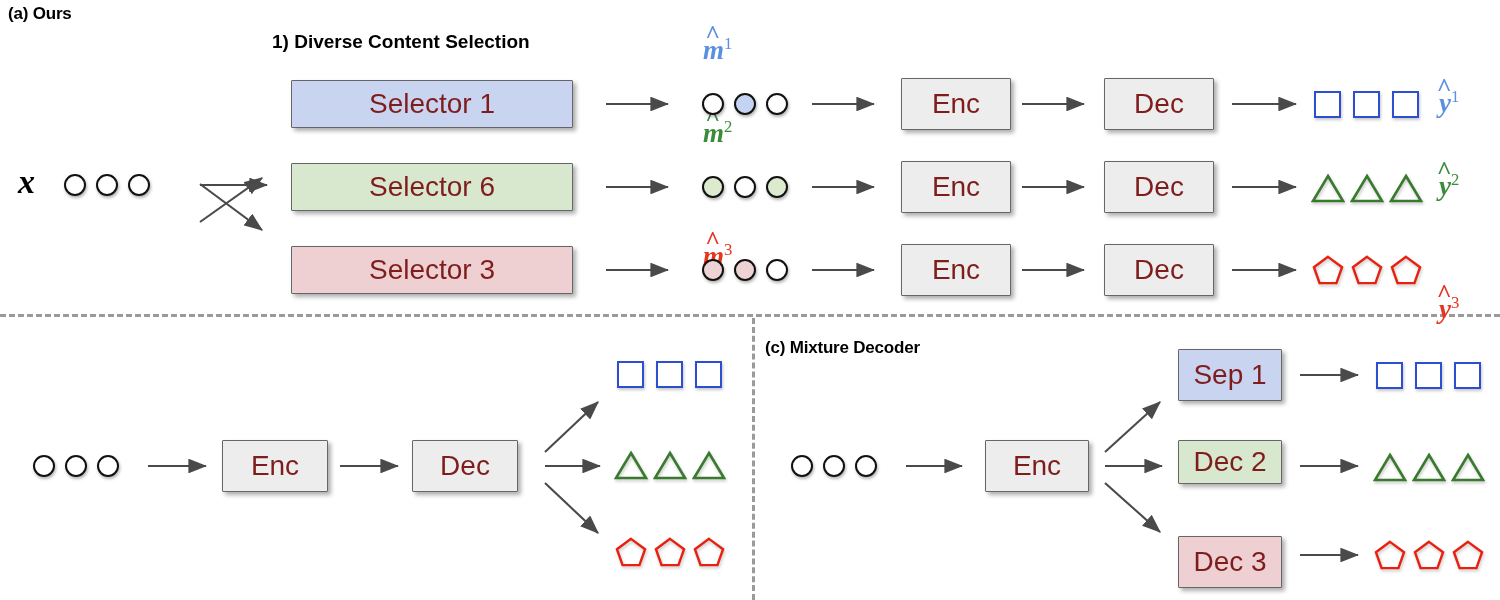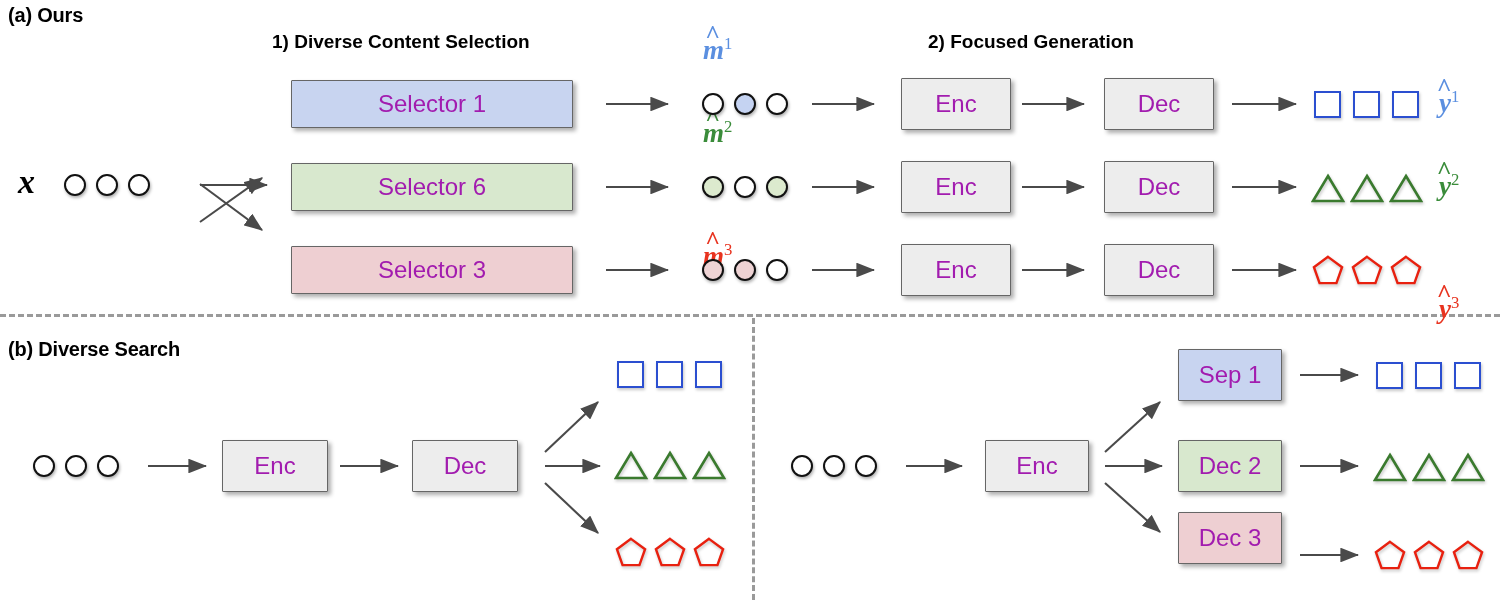--- a/index.html
+++ b/index.html
@@ -23,43 +23,43 @@
   }
   .v-divider {
     position: absolute;
     left: 752px; top: 318px; height: 282px;
     border-left: 3px dashed #9a9a9a;
   }
 
   
   .panel-title {
     position: absolute;
-    font-size: 20px;
+    font-size: 17px;
     font-weight: bold;
     letter-spacing: -0.2px;
     white-space: nowrap;
   }
   .step-title {
     position: absolute;
     font-size: 19px;
     font-weight: bold;
     white-space: nowrap;
   }
 
   
   .box {
     position: absolute;
     box-sizing: border-box;
     border: 1.5px solid #666;
     background: #ededed;
     display: flex;
     align-items: center;
     justify-content: center;
-    font-size: 24px;
-    color: #a21caf;
+    font-size: 28px;
+    color: #7f1d1d;
     box-shadow: 3px 3px 4px rgba(0,0,0,0.32);
     border-radius: 1px;
   }
   .box.blue  { background: #c8d4f0; }
   .box.green { background: #d8e8ce; }
   .box.red   { background: #eecfd2; text-align: right; }
 
   
   .circ {
     position: absolute;
@@ -124,21 +124,20 @@
 <body>
 
 <div class="canvas">
 
   <div class="h-divider"></div>
   <div class="v-divider"></div>
 
   <div class="panel-title" style="left:8px; top:4px;">(a) Ours</div>
 
   <div class="step-title" style="left:272px; top:31px;">1) Diverse Content Selection</div>
-  <div class="step-title" style="left:928px; top:31px;">2) Focused Generation</div>
 
   <div class="math m-black" style="left:18px; top:165px; font-size:34px;">
     <span>x</span>
   </div>
   <div class="circ" style="left:64px;  top:174px;"></div>
   <div class="circ" style="left:96px;  top:174px;"></div>
   <div class="circ" style="left:128px; top:174px;"></div>
 
   <div class="box blue" style="left:291px; top:80px;  width:282px; height:48px;">Selector 1</div>
   <div class="box green" style="left:291px; top:163px; width:282px; height:48px;">Selector 6</div>
@@ -201,21 +200,20 @@
   <div class="math m-blue" style="left:1439px; top:89px; font-size:27px;">
     <span class="hat">y</span><sup>1</sup>
   </div>
   <div class="math m-green" style="left:1439px; top:172px; font-size:27px;">
     <span class="hat">y</span><sup>2</sup>
   </div>
   <div class="math m-red" style="left:1439px; top:255px; font-size:27px;">
     <span class="hat">y</span><sup>3</sup>
   </div>
 
-  <div class="panel-title" style="left:8px; top:338px;">(b) Diverse Search</div>
 
   <div class="circ" style="left:33px; top:455px;"></div>
   <div class="circ" style="left:65px; top:455px;"></div>
   <div class="circ" style="left:97px; top:455px;"></div>
 
   <div class="box" style="left:222px; top:440px; width:106px; height:52px;">Enc</div>
   <div class="box" style="left:412px; top:440px; width:106px; height:52px;">Dec</div>
 
   <div class="shape sq" style="left:617px; top:361px;"></div>
   <div class="shape sq" style="left:656px; top:361px;"></div>
@@ -234,30 +232,31 @@
   <svg class="shape pent" style="left:614px; top:537px;" viewBox="0 0 34 32">
     <polygon points="17,2 32,13 26,30 8,30 2,13" fill="none" stroke="#e8200f" stroke-width="2.6" stroke-linejoin="miter"></polygon>
     </svg>
   <svg class="shape pent" style="left:653px; top:537px;" viewBox="0 0 34 32">
     <polygon points="17,2 32,13 26,30 8,30 2,13" fill="none" stroke="#e8200f" stroke-width="2.6" stroke-linejoin="miter"></polygon>
     </svg>
   <svg class="shape pent" style="left:692px; top:537px;" viewBox="0 0 34 32">
     <polygon points="17,2 32,13 26,30 8,30 2,13" fill="none" stroke="#e8200f" stroke-width="2.6" stroke-linejoin="miter"></polygon>
     </svg>
 
+  <div class="panel-title" style="left:765px; top:338px;">(c) Mixture Decoder</div>
 
   <div class="circ" style="left:791px; top:455px;"></div>
   <div class="circ" style="left:823px; top:455px;"></div>
   <div class="circ" style="left:855px; top:455px;"></div>
 
   <div class="box" style="left:985px; top:440px; width:104px; height:52px;">Enc</div>
 
   <div class="box blue" style="left:1178px; top:349px; width:104px; height:52px;">Sep 1</div>
-  <div class="box green" style="left:1178px; top:440px; width:104px; height:52px;">Dec 2</div>
-  <div class="box red" style="left:1178px; top:512px; width:104px; height:52px;">Dec 3</div>
+  <div class="box green" style="left:1178px; top:440px; width:104px; height:44px;">Dec 2</div>
+  <div class="box red" style="left:1178px; top:536px; width:104px; height:52px;">Dec 3</div>
 
   <div class="shape sq" style="left:1376px; top:362px;"></div>
   <div class="shape sq" style="left:1415px; top:362px;"></div>
   <div class="shape sq" style="left:1454px; top:362px;"></div>
 
   <svg class="shape tri" style="left:1373px; top:452px;" viewBox="0 0 34 30">
     <polygon points="17,3 32,28 2,28" fill="none" stroke="#3a7a2e" stroke-width="2.6" stroke-linejoin="miter"></polygon>
     </svg>
   <svg class="shape tri" style="left:1412px; top:452px;" viewBox="0 0 34 30">
     <polygon points="17,3 32,28 2,28" fill="none" stroke="#3a7a2e" stroke-width="2.6" stroke-linejoin="miter"></polygon>

